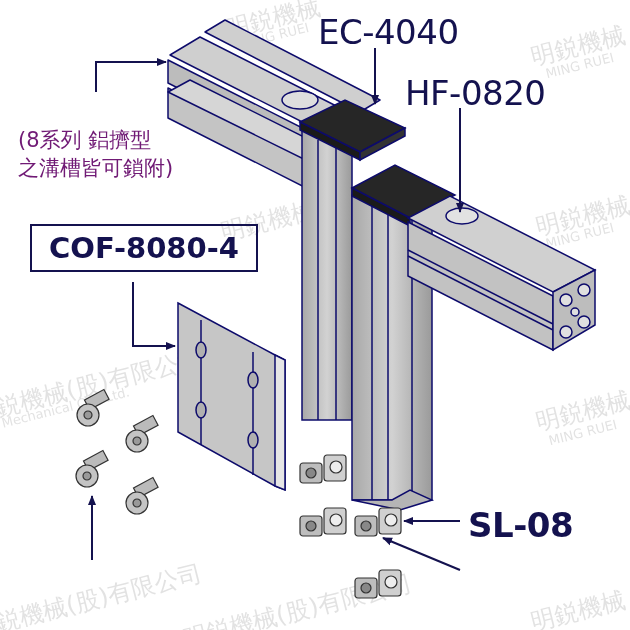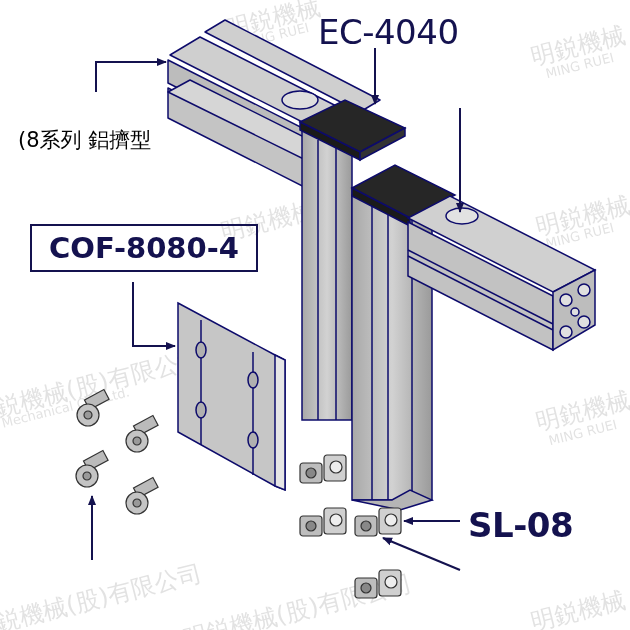--- a/index.html
+++ b/index.html
@@ -1,21 +1,21 @@
 <!DOCTYPE html>
 <html><head>
 <meta charset="utf-8">
 <style>
   html, body { margin:0; padding:0; background:#ffffff; }
   body { width:630px; height:630px; position:relative; overflow:hidden; font-family:"DejaVu Sans","Liberation Sans",sans-serif; }
   .stage { position:absolute; left:0; top:0; width:630px; height:630px; }
   svg.art { position:absolute; left:0; top:0; }
   .lbl { position:absolute; color:#14124f; font-family:"DejaVu Sans","Liberation Sans",sans-serif; white-space:nowrap; line-height:1; letter-spacing:-0.5px; }
   .lbl.big { font-size:34px; }
-  .lbl.sub { font-size:21px; color:#000000; line-height:27px; letter-spacing:0; }
+  .lbl.sub { font-size:21px; color:#701a75; line-height:27px; letter-spacing:0; }
   .boxed { position:absolute; left:30px; top:224px; width:228px; height:48px; border:2px solid #14124f; box-sizing:border-box; display:flex; align-items:center; justify-content:center; font-weight:bold; font-size:29px; color:#14124f; letter-spacing:0; }
   .wm { position:absolute; color:rgba(150,150,150,0.28); font-size:24px; transform:rotate(-14deg); white-space:nowrap; pointer-events:none; }
   .wm.sm { font-size:13px; }
 </style>
 </head>
 <body>
 
 <div class="stage">
 
   <div class="wm" style="left:225px;top:2px;">明鋭機械</div>
@@ -159,16 +159,18 @@
       <line x1="375" y1="48" x2="375" y2="104" marker-end="url(#ah)"></line>
       <line x1="460" y1="108" x2="460" y2="212" marker-end="url(#ah)"></line>
       <polyline points="133,282 133,346 175,346" marker-end="url(#ah)"></polyline>
       <line x1="92" y1="560" x2="92" y2="496" marker-end="url(#ah)"></line>
       <line x1="460" y1="521" x2="404" y2="521" marker-end="url(#ah)"></line>
       <line x1="460" y1="570" x2="383" y2="538" marker-end="url(#ah)"></line>
     </g>
   </svg>
 
   <div class="lbl sub" style="left:18px;top:127px;">(8系列 鋁擠型</div>
+  <div class="lbl sub" style="left:18px;top:155px;">之溝槽皆可鎖附)</div>
   <div class="lbl big" style="left:318px;top:15px;">EC-4040</div>
+  <div class="lbl big" style="left:405px;top:76px;">HF-0820</div>
   <div class="boxed">COF-8080-4</div>
   <div class="lbl big" style="left:468px;top:508px;font-weight:bold;">SL-08</div>
 </div>
 
 </body></html>

